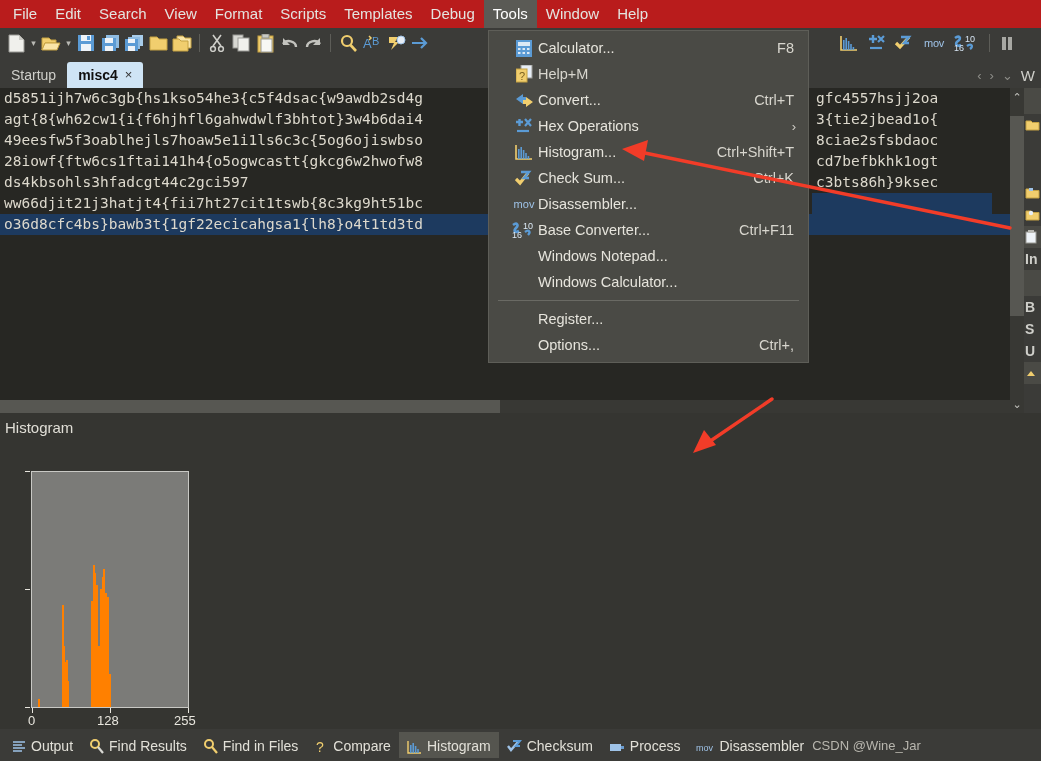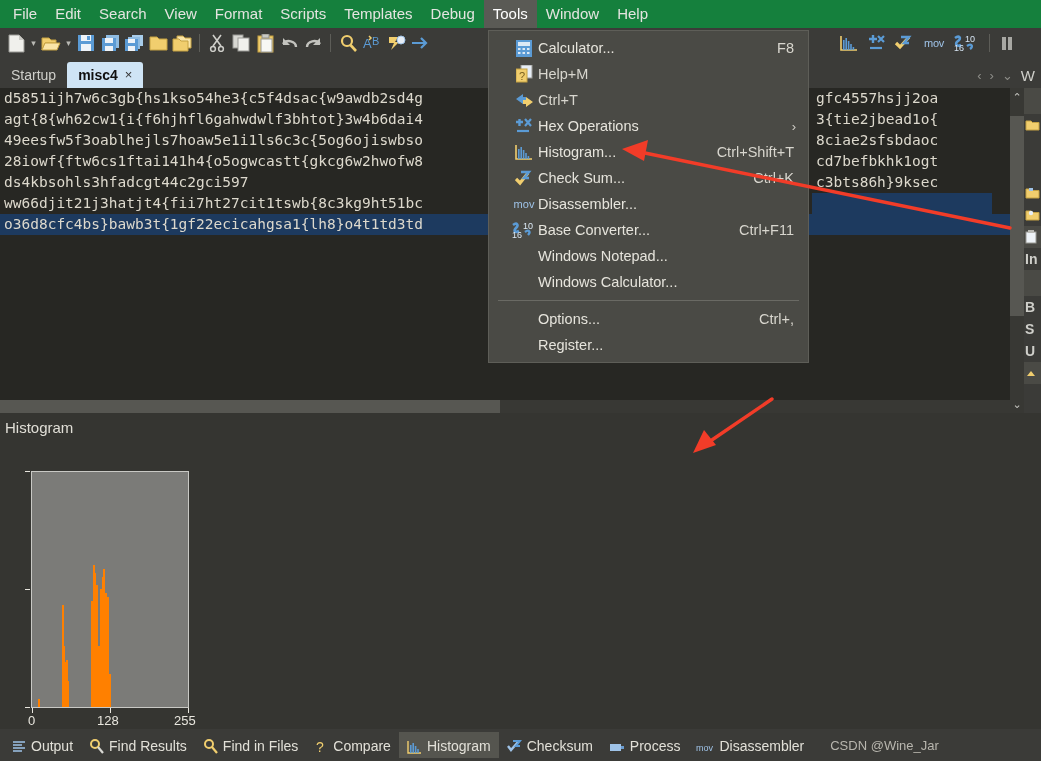--- a/index.html
+++ b/index.html
@@ -7,21 +7,21 @@
     width: 1041px; height: 761px;
     background: #2b2b28;
     font-family: "Liberation Sans", sans-serif;
     overflow: hidden;
   }
   #app { position: relative; width: 1041px; height: 761px; }
 
   
   .menubar {
     position: absolute; top: 0; left: 0; width: 1041px; height: 28px;
-    background: #15803d; display: flex; align-items: center; padding-left: 4px;
+    background: #b91c1c; display: flex; align-items: center; padding-left: 4px;
   }
   .menubar-item {
     color: #e4e4e0; font-size: 15px; padding: 4px 9px; line-height: 20px;
     white-space: nowrap;
   }
   .menubar-item.active { background: #5a5a55; color: #ffffff; }
 
   
   .toolbar {
     position: absolute; top: 28px; left: 0; width: 1041px; height: 30px;
@@ -125,21 +125,21 @@
   .bottombar {
     position:absolute; bottom:0; left:0; width:1041px; height:32px;
     background:#3b3b38; display:flex; align-items:center; padding-left:4px;
   }
   .bb-item {
     display:flex; align-items:flex-end; gap:5px; padding:4px 8px;
     color:#e2e0d8; font-size:14px; height:26px; white-space:nowrap;
   }
   .bb-item.active { background:#55554f; }
   .bb-watermark {
-    margin-left:18px; color:#b8b6ae; font-size:13px; white-space:nowrap;
+    color:#b8b6ae; font-size:13px; white-space:nowrap;
   }
 
   
   .dropdown {
     position:absolute; top:30px; left:488px; width:321px;
     background:#4a4a45; border:1px solid #5e5e58; padding:4px 0 4px 0;
     z-index:50;
   }
   .dd-item {
     display:flex; align-items:center; height:26px; padding-left:21px;
@@ -552,20 +552,21 @@
       </span>
       <span class="dd-accel">Help+M</span>
     </div>
     <div class="dd-item">
       <span class="dd-ico">
         <svg width="19" height="15" viewBox="0 0 19 15">
             <path d="M8 1l-7 5 7 5V8h3V4H8z" fill="#5b9bd5"></path>
             <path d="M11 4l7 5-7 5v-3H8V7h3z" fill="#f1ce6e"></path>
           </svg>
       </span>
+      <span class="dd-label">Convert...</span>
       <span class="dd-accel">Ctrl+T</span>
     </div>
     <div class="dd-item">
       <span class="dd-ico">
         <svg width="18" height="17" viewBox="0 0 18 17">
             <path d="M1 4h7M4.5 1v7" stroke="#5b9bd5" stroke-width="2.4"></path>
             <path d="M10 1l6 7M16 1l-6 7" stroke="#5b9bd5" stroke-width="2.2"></path>
             <path d="M2 13h12" stroke="#5b9bd5" stroke-width="2.2"></path>
           </svg>
       </span>
@@ -617,26 +618,26 @@
       <span class="dd-ico"></span>
       <span class="dd-label">Windows Notepad...</span>
     </div>
     <div class="dd-item">
       <span class="dd-ico"></span>
       <span class="dd-label">Windows Calculator...</span>
     </div>
     <div class="dd-sep"></div>
     <div class="dd-item">
       <span class="dd-ico"></span>
+      <span class="dd-label">Register...</span>
+    </div>
+    <div class="dd-item">
+      <span class="dd-ico"></span>
       <span class="dd-label">Options...</span>
       <span class="dd-accel">Ctrl+,</span>
-    </div>
-    <div class="dd-item">
-      <span class="dd-ico"></span>
-      <span class="dd-label">Register...</span>
     </div>
   </div>
 
   <svg class="arrow-layer" width="1041" height="761">
     <g>
       <path d="M1010 228 L640 152" stroke="#f23c28" stroke-width="3.4" fill="none" stroke-linecap="round"></path>
       <path d="M622 149 L648 140 L644 161 Z" fill="#f23c28"></path>
     </g>
     <g>
       <path d="M772 399 L706 444" stroke="#f23c28" stroke-width="3.4" fill="none" stroke-linecap="round"></path>

